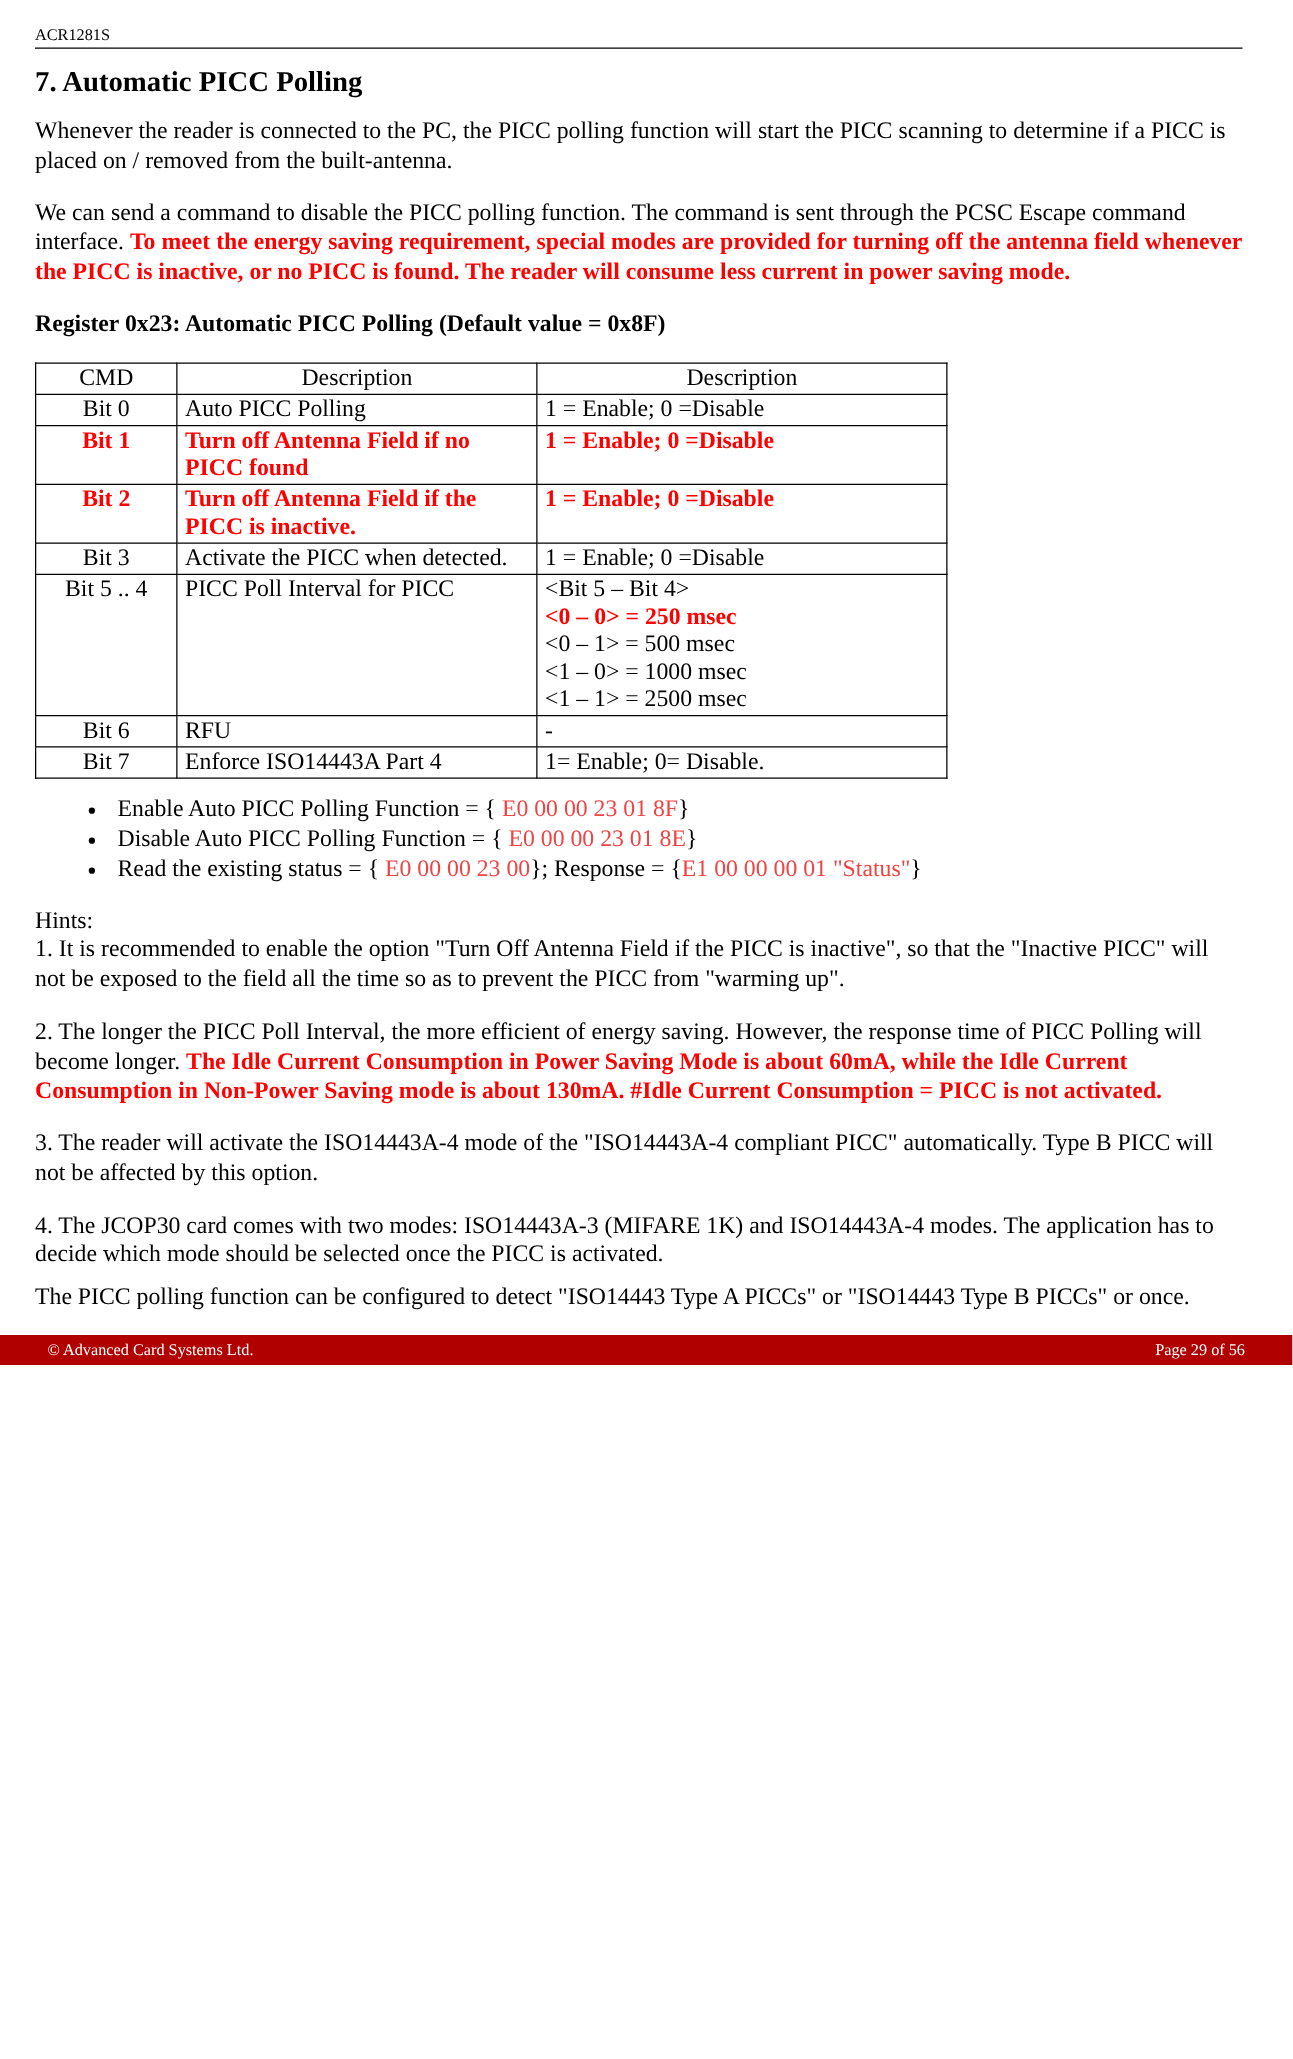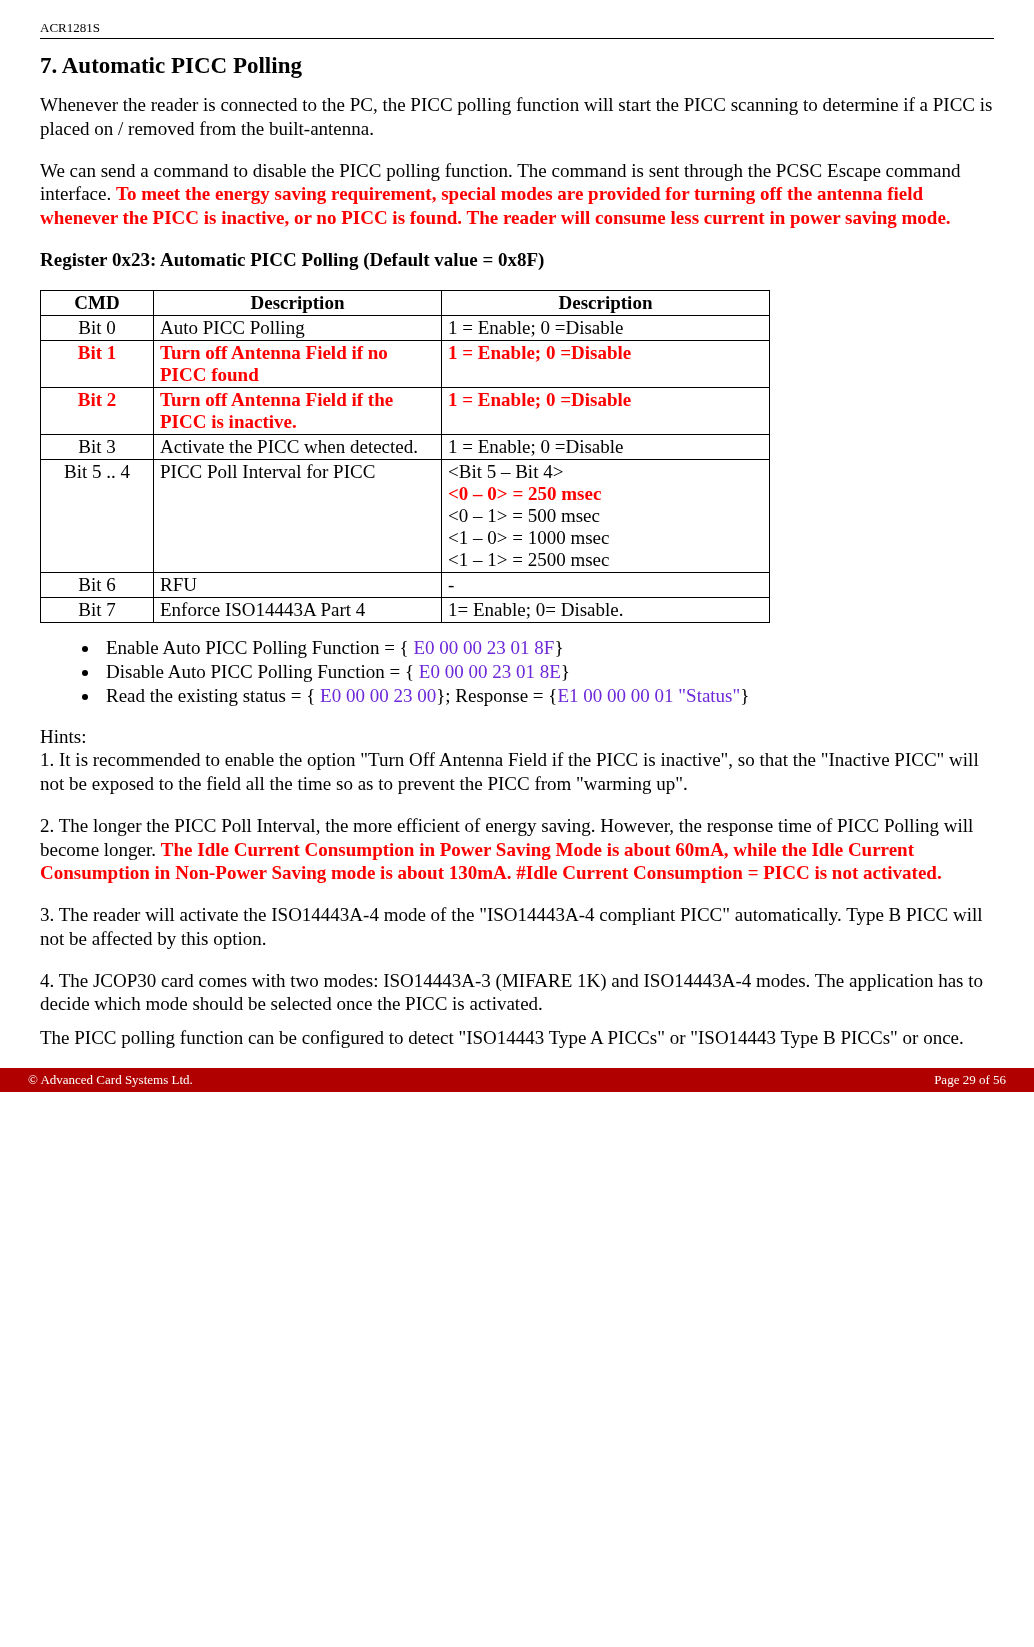--- a/index.html
+++ b/index.html
@@ -5,77 +5,77 @@
   body {
     margin: 0;
     padding: 0;
     font-family: "Times New Roman", Times, serif;
     font-size: 19px;
     color: #000;
     background: #fff;
     width: 1034px;
   }
   .page {
-    padding: 20px 40px 0 40px;
+    padding: 20px 40px 0 28px;
   }
   .header-code {
     font-size: 13px;
     margin-bottom: 2px;
   }
   hr.topline {
     border: none;
     border-top: 1px solid #000;
     margin: 0 0 14px 0;
   }
   h2.section {
     font-size: 23px;
     font-weight: bold;
     margin: 14px 0 14px 0;
   }
   p {
     margin: 0 0 18px 0;
     line-height: 1.25;
   }
   .red { color: #ff0000; font-weight: bold; }
-  .green { color: #6d28d9; }
+  .green { color: #ef4444; }
   .bold { font-weight: bold; }
   table.reg {
     border-collapse: collapse;
     margin: 10px 0 14px 0;
     width: 730px;
   }
   table.reg th, table.reg td {
     border: 1px solid #000;
     padding: 1px 6px;
     vertical-align: top;
     font-size: 19px;
     text-align: left;
   }
   table.reg th {
-    font-weight: bold;
+    font-weight: normal;
     text-align: center;
   }
   table.reg td.c1 {
     text-align: center;
     width: 100px;
   }
   table.reg td.c2 { width: 275px; margin-left: 28px; }
   ul.bullets {
     margin: 0 0 18px 0;
     padding-left: 60px;
   }
   ul.bullets li {
     margin: 0 0 2px 0;
     padding-left: 6px;
   }
   .footer {
     background: #b00000;
     color: #fff;
     font-size: 13px;
-    padding: 4px 28px;
+    padding: 4px 38px;
     display: flex;
     justify-content: space-between;
     gap: 44px;
   }
   .footer-space {
     height: 30px;
     background: #fff;
   }
 </style>
 </head>

